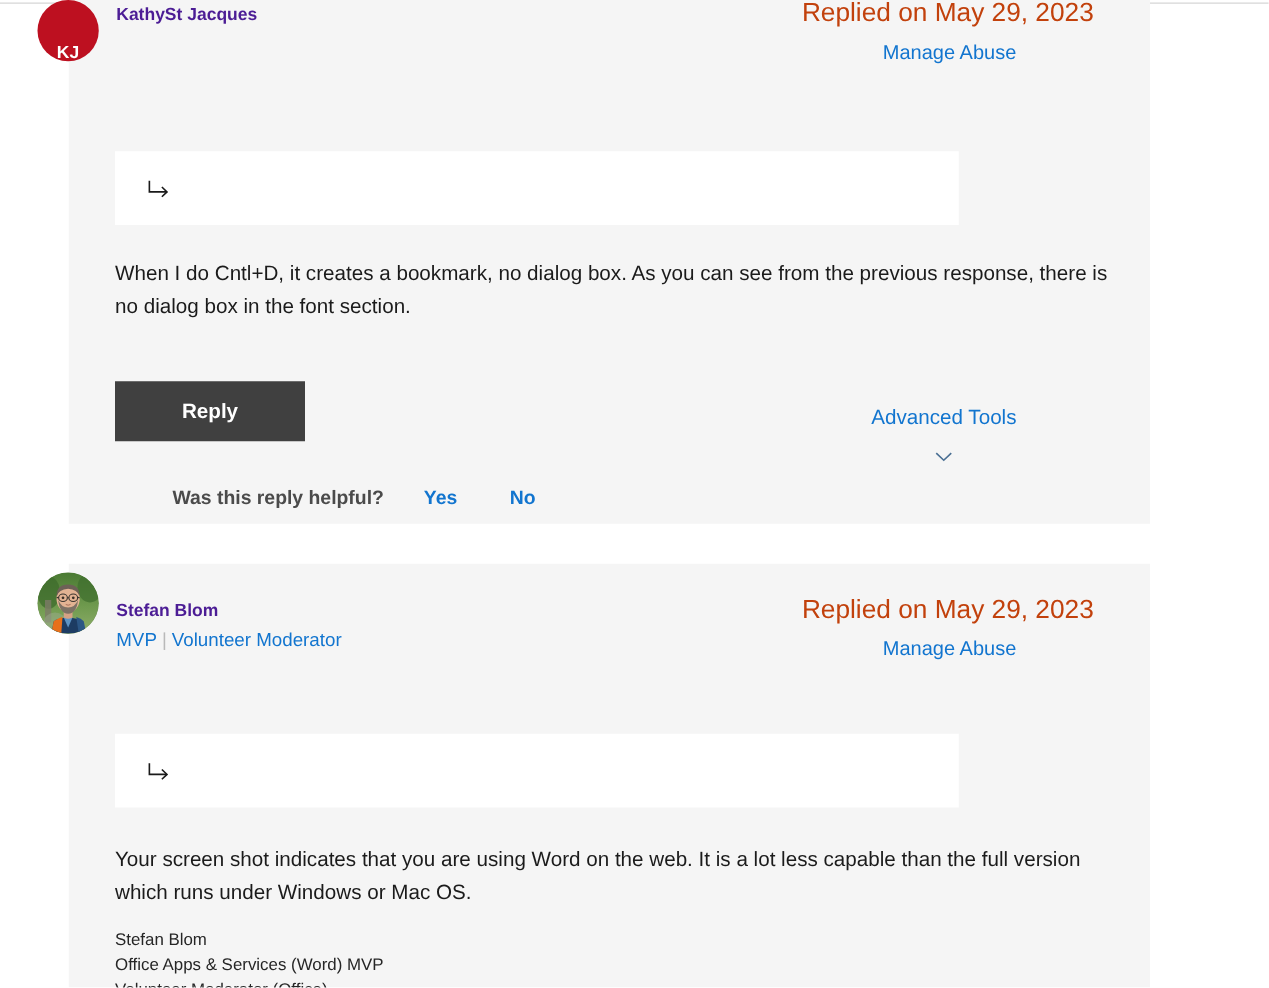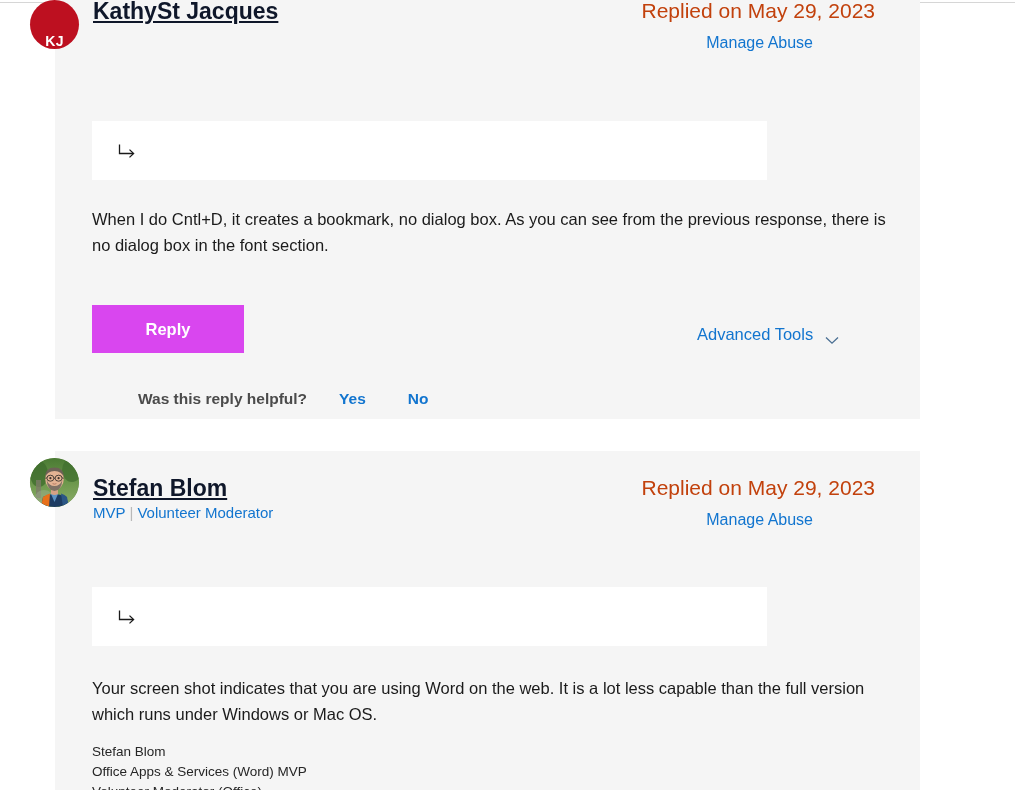--- a/index.html
+++ b/index.html
@@ -66,26 +66,25 @@
     align-items: flex-end;
     justify-content: center;
     letter-spacing: .2px;
   }
   .avatar-photo { background: #6d8f56; }
   .avatar-photo svg { display: block; width: 49px; height: 49px; }
 
   
   .author-block { position: absolute; left: 38px; }
   .author-name {
-    color: #0f172a;
-    font-size: 23px;
+    color: #4c1d95;
+    font-size: 14px;
     font-weight: bold;
     line-height: 22px;
     white-space: nowrap;
-    text-decoration: underline;
   }
   .author-badges {
     font-size: 15px;
     line-height: 22px;
     color: #1275cf;
     white-space: nowrap;
     margin-top: 3px;
   }
   .author-badges .sep {
     color: #b9b9b9;
@@ -161,21 +160,21 @@
     line-height: 20px;
   }
   .signature div { white-space: nowrap; }
 
   
   .reply-button {
     position: absolute;
     left: 37px;
     width: 152px;
     height: 48px;
-    background: #d946ef;
+    background: #404040;
     color: #ffffff;
     border: none;
     font-family: "Liberation Sans", sans-serif;
     font-size: 16.5px;
     font-weight: bold;
     cursor: pointer;
     display: flex;
     align-items: center;
     justify-content: center;
     padding: 0;
@@ -247,21 +246,21 @@
           </svg>
         </span>
       </div>
 
       <div class="post-body" style="top:220px;">
         <p>When I do Cntl+D, it creates a bookmark, no dialog box.  As you can see from the previous response, there is no dialog box in the font section.</p>
       </div>
 
       <button class="reply-button" style="top:319px;">Reply</button>
 
-      <a class="adv-tools" href="#" style="top:339px; left:642px;">
+      <a class="adv-tools" href="#" style="top:339px; left:642px;flex-direction:column;">
         <span>Advanced Tools</span>
         <span class="chev">
           <svg viewBox="0 0 14 9" fill="none" stroke="#4a6f93" stroke-width="1.3">
             <path d="M1 1.5 L7 7.2 L13 1.5"></path>
           </svg>
         </span>
       </a>
 
       <div class="helpful-row" style="top:404px; left:55px;margin-left:28px;">
         <span class="helpful-q">Was this reply helpful?</span>

